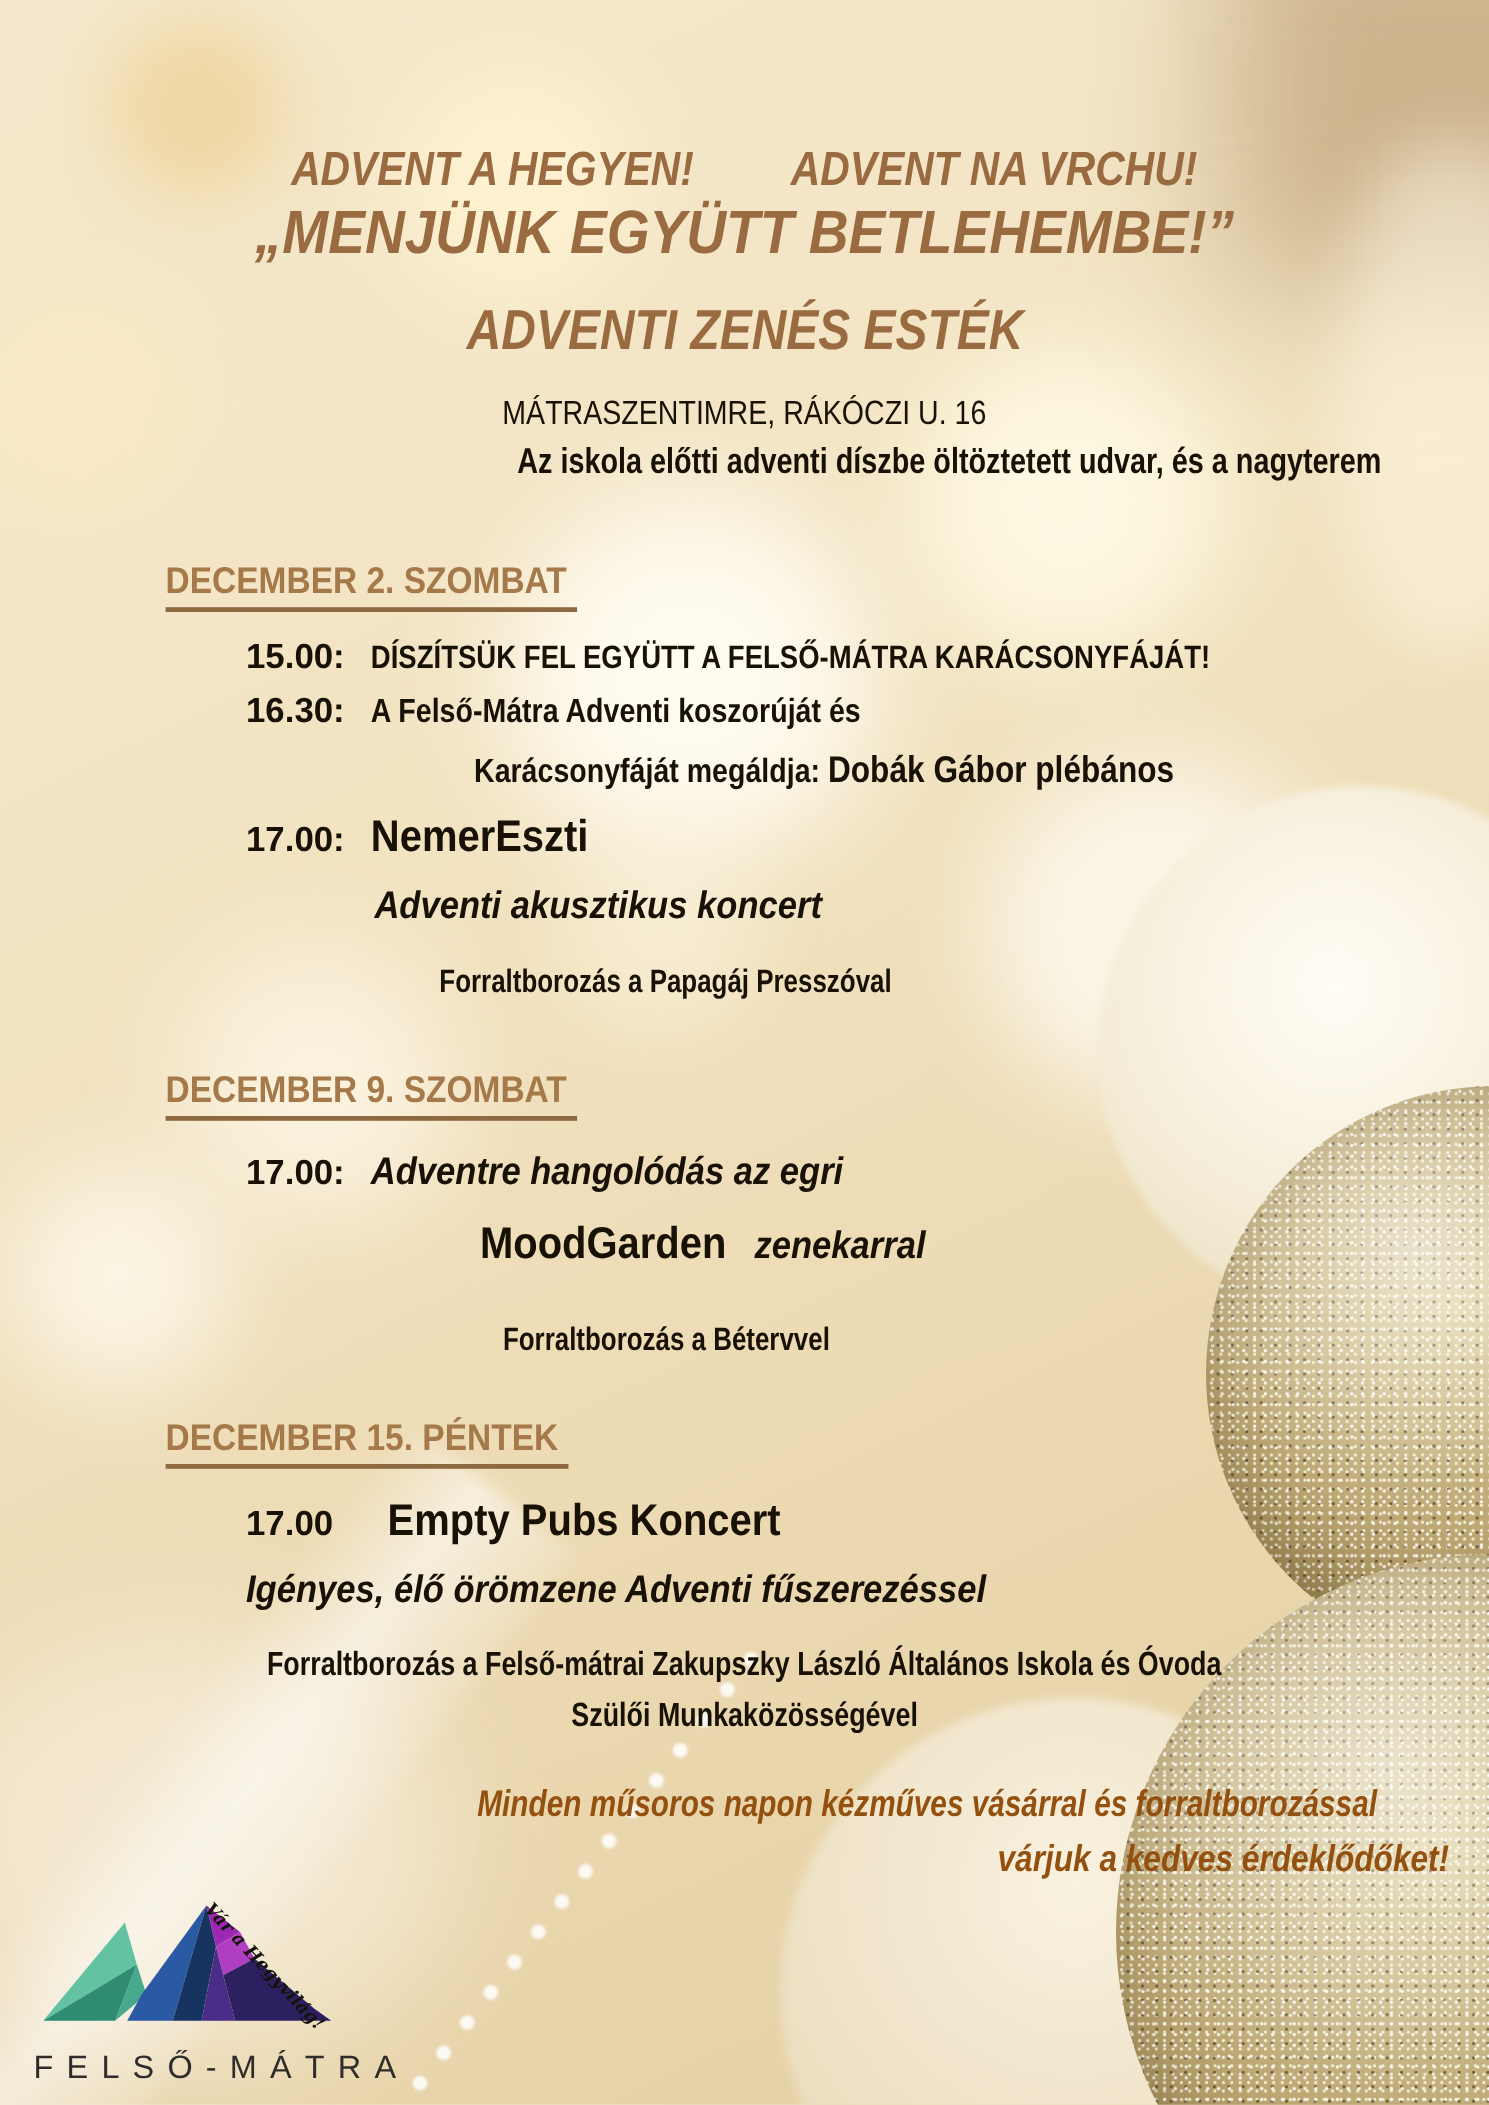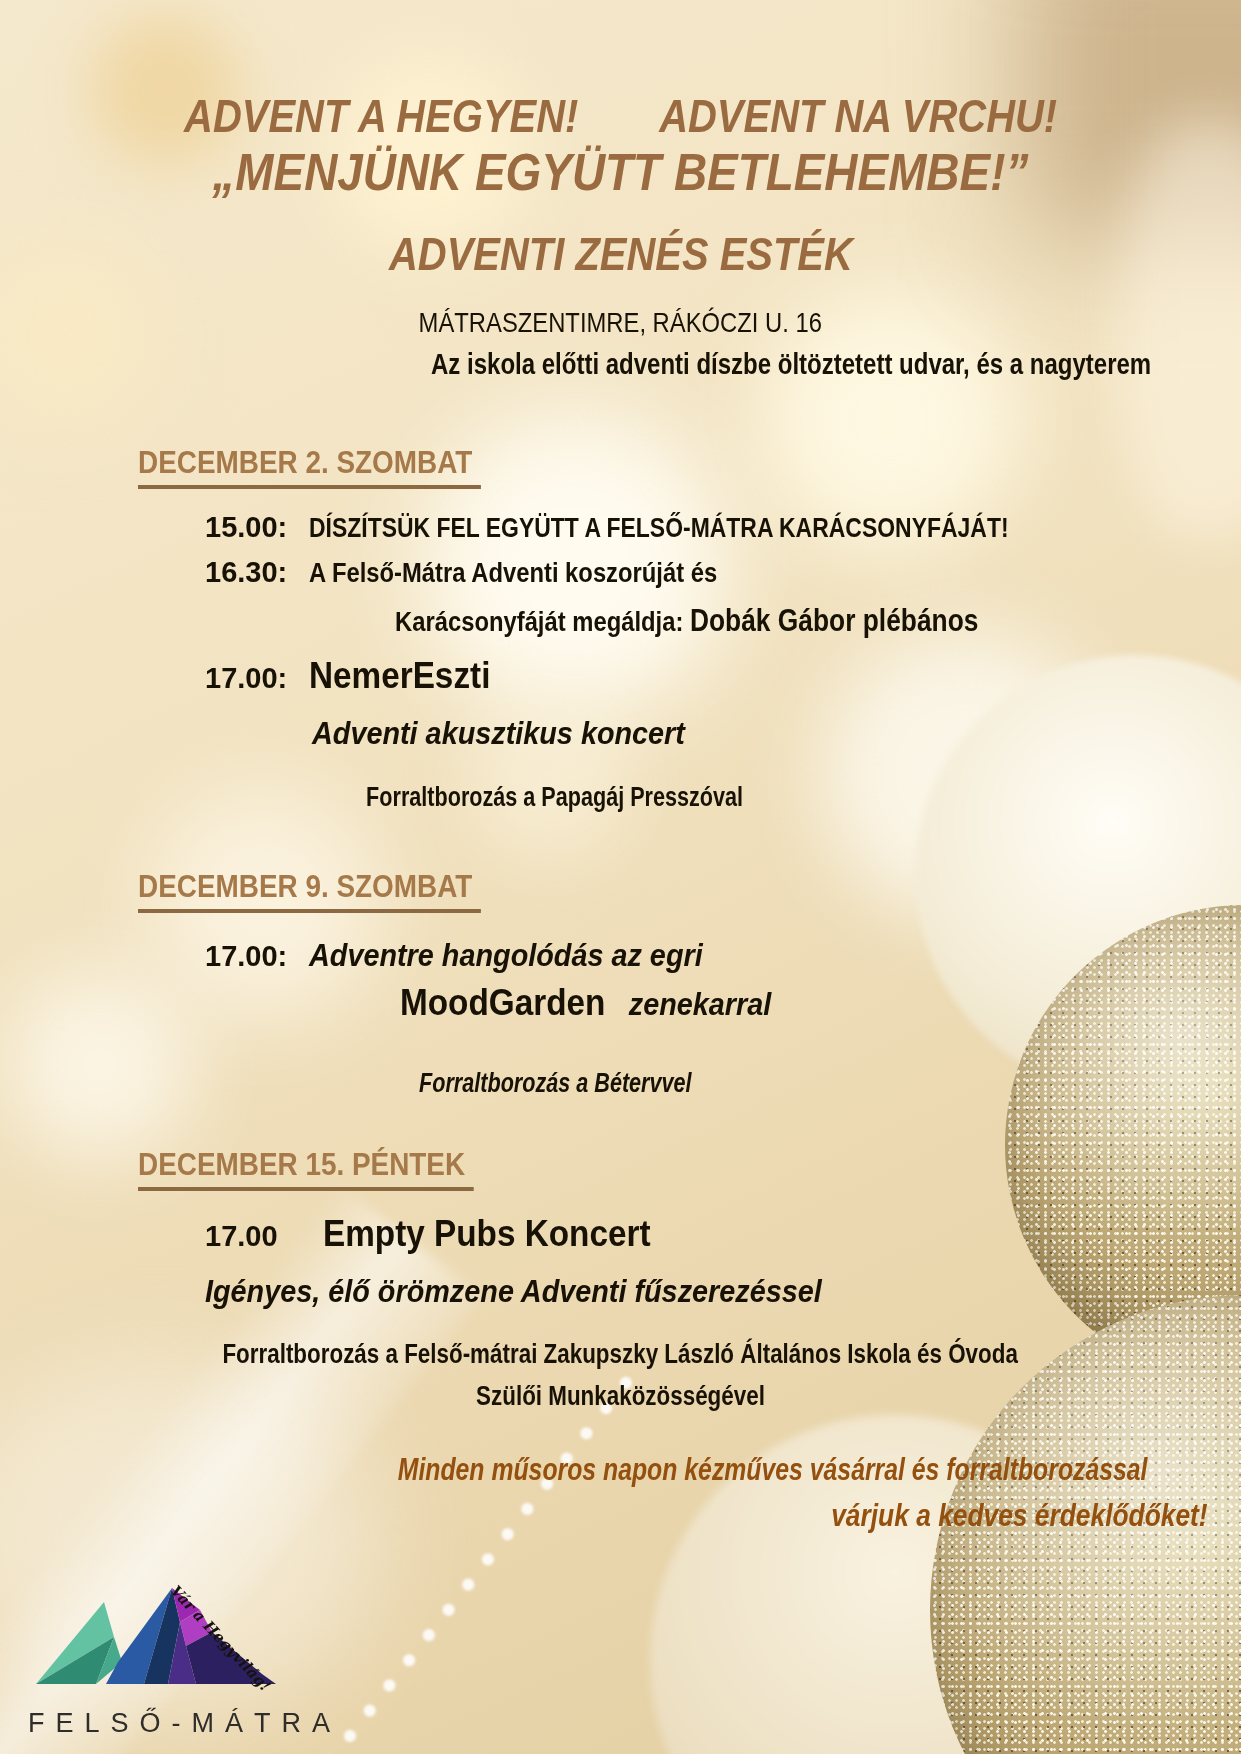--- a/index.html
+++ b/index.html
@@ -54,21 +54,21 @@
   
   .content{position:absolute;inset:0;z-index:6;color:#171106;}
   .ib{display:inline-block;}
   .ol{transform-origin:left center;}
   .oc{transform-origin:center center;}
   .sx80{transform:scaleX(.8);}
   .sx85{transform:scaleX(.85);}
   .sx90{transform:scaleX(.9);}
 
   .t-line{color:#9a6b41;font-style:italic;font-weight:700;text-align:center;white-space:nowrap;}
-  .t1{font-size:47px;padding-top:88px;}
+  .t1{font-size:40px;padding-top:119px;}
   .t2{font-size:51px;}
   .t3{font-size:47px;margin-top:24px;}
   .gap{display:inline-block;width:95px;}
 
   .addr{font-size:28px;font-weight:400;text-align:center;margin-top:26px;white-space:nowrap;}
   .venue{font-size:30px;font-weight:700;text-align:right;margin-top:8px;white-space:nowrap;}
 
   .sec-h-wrap{margin-left:138px;white-space:nowrap;}
   .s1{margin-top:64px;}
   .s2{margin-top:56px;}
@@ -85,22 +85,22 @@
   .strongname{font-weight:700;font-size:31px;}
   .note{width:1110px;text-align:center;font-weight:700;font-size:27px;white-space:nowrap;}
   .notefull{width:100%;text-align:center;font-weight:700;font-size:27px;white-space:nowrap;}
   .r-dis{margin-top:22px;}
   .r-kos{margin-top:12px;}
   .r-kar{padding-left:395px;margin-top:14px;}
   .r-nem{margin-top:16px;}
   .r-aku{padding-left:312px;margin-top:18px;}
   .n1{margin-top:30px;}
   .r-adv{margin-top:24px;}
-  .r-mood{padding-left:400px;margin-top:8px;}
-  .n2{margin-top:44px;font-style:italic;}
+  .r-mood{padding-left:400px;margin-top:20px;}
+  .n2{margin-top:44px;}
   .r-emp{margin-top:22px;}
   .r-ige{margin-top:18px;}
   .n3a{margin-top:28px;}
   .n3b{margin-top:10px;}
   .footer{width:100%;text-align:right;color:#94500f;font-style:italic;font-weight:700;font-size:31px;white-space:nowrap;}
   .f1{margin-top:40px;}
   .f2{margin-top:10px;}
 
   
   .logo{position:absolute;left:22px;top:1580px;width:270px;height:175px;z-index:7;}

